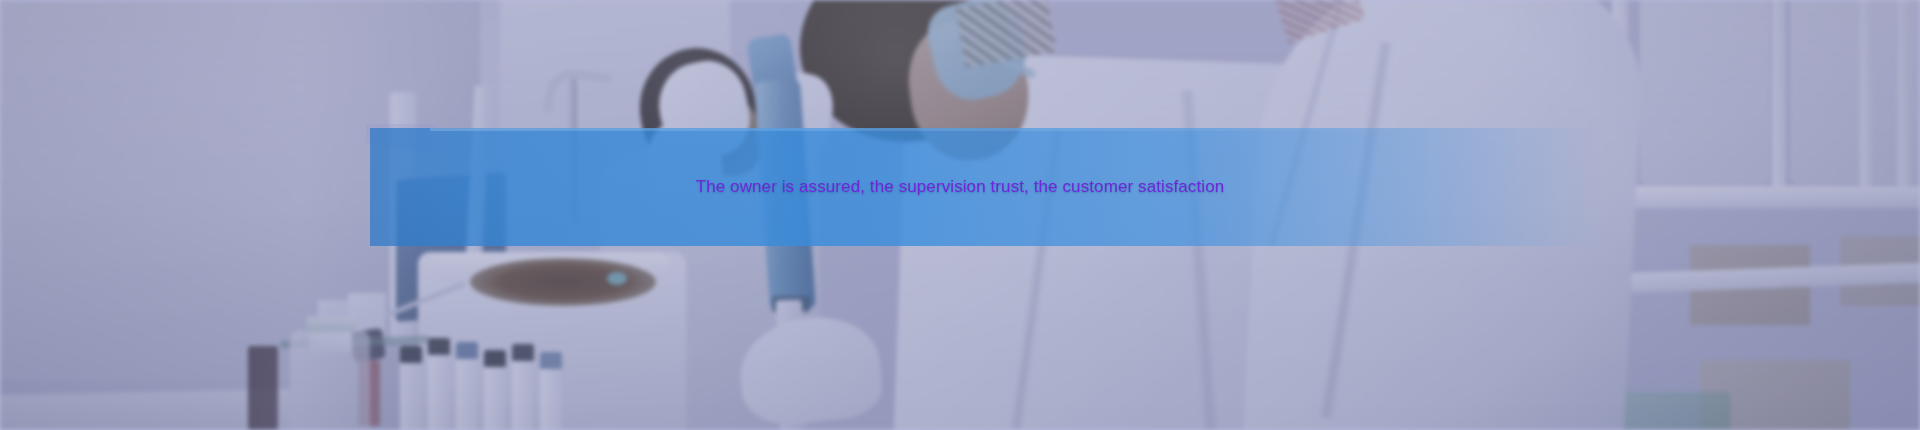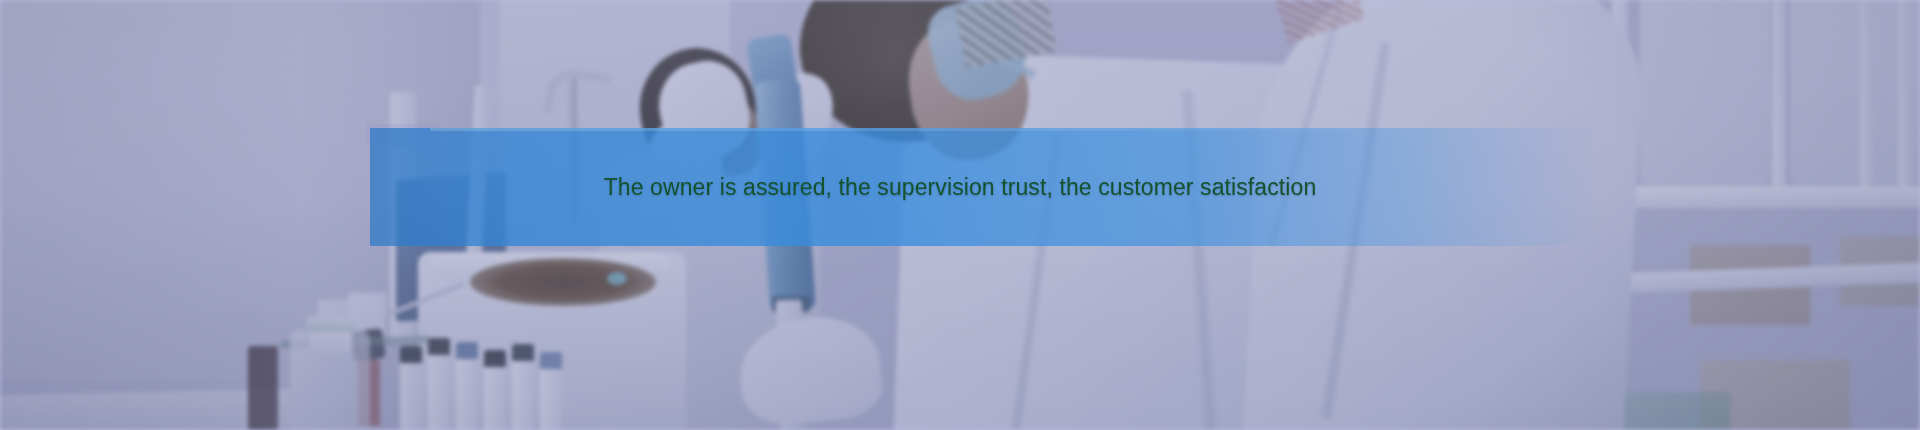--- a/index.html
+++ b/index.html
@@ -578,23 +578,23 @@
     line-height: 1.08;
     font-weight: 400;
     color: #ffffff;
     letter-spacing: 2px;
     white-space: nowrap;
     text-shadow: 0 1px 3px rgba(20,50,90,0.28);
     margin: 0 0 7px 0;
   }
   .subline {
     font-family: "Liberation Sans", "DejaVu Sans", sans-serif;
-    font-size: 23px;
+    font-size: 17px;
     font-weight: 400;
-    color: #14532d;
+    color: #6d28d9;
     letter-spacing: 0.1px;
     white-space: nowrap;
     text-shadow: 0 1px 2px rgba(20,50,90,0.30);
     margin: 0;
   }
 </style>
 </head>
 <body>
 
 <div id="banner">

